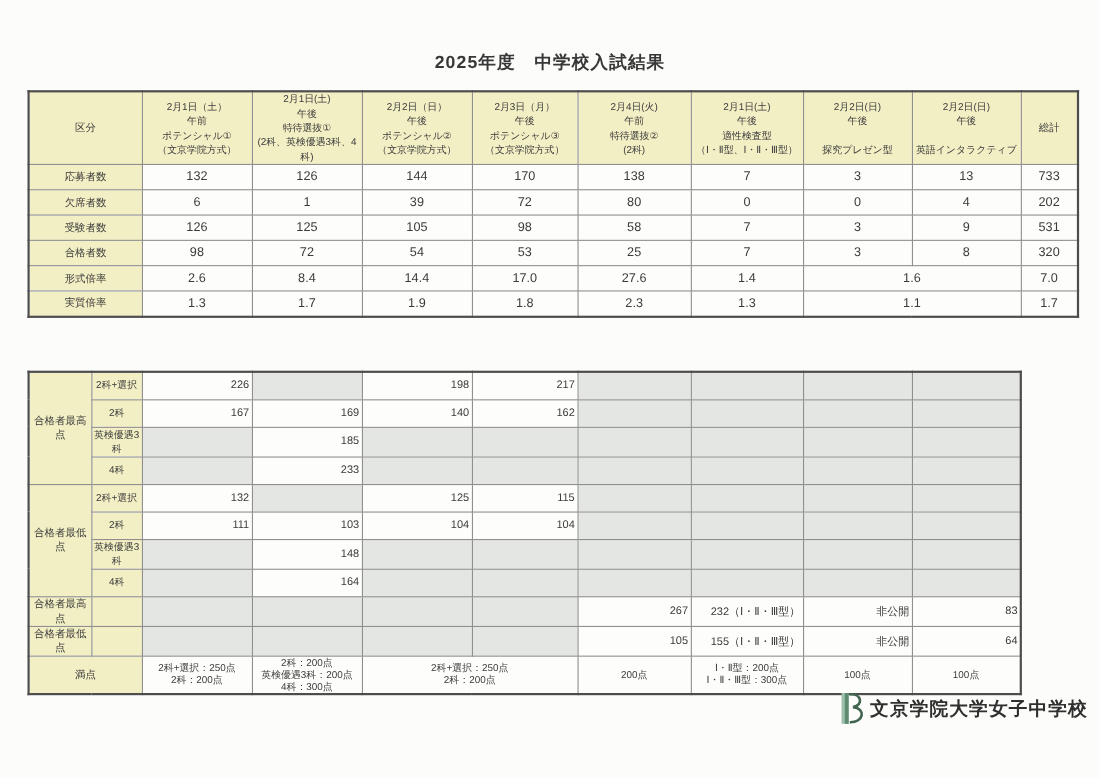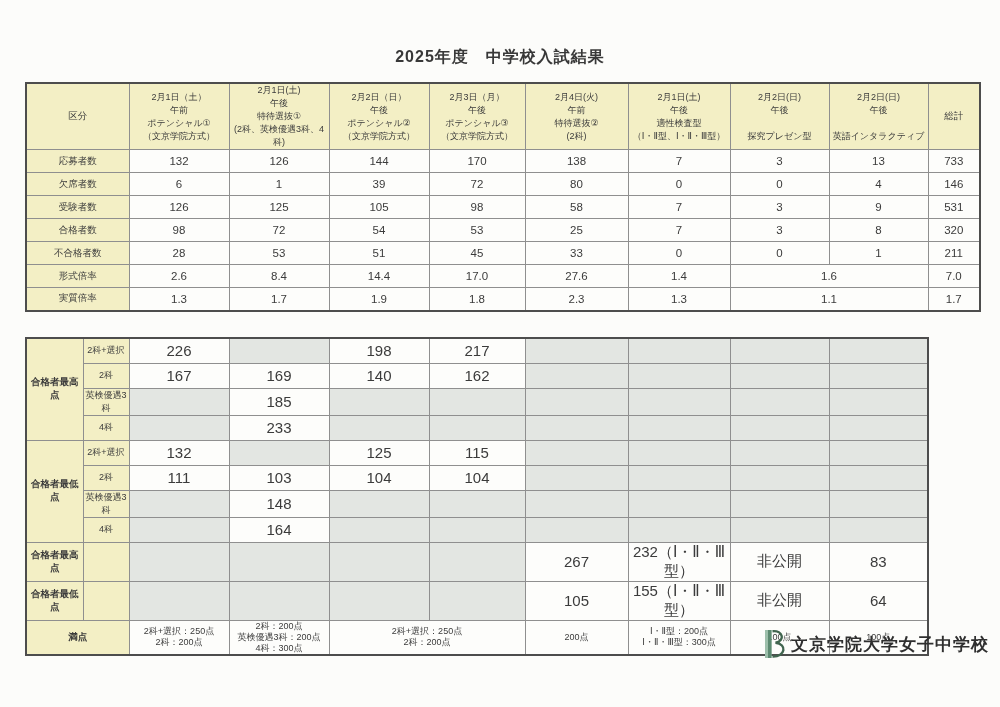--- a/index.html
+++ b/index.html
@@ -24,23 +24,23 @@
   .t1 thead tr{height:58px;}
   .t1 tbody tr{height:23px;}
   .t2 tr{height:25px;}
   .t2 tr.tall{height:33px;}
   .y{background:#f3efc5;}
   .na{background:#e3e6e2;}
   .hdr{font-size:9px;line-height:13px;white-space:pre-line;}
   .corner{font-size:9.5px;}
   .rlabel{font-size:9.5px;}
   .num{font-size:11.5px;}
-  .num2{font-size:15px;}
+  .num2{font-size:10px;text-align:right;}
   .sub{font-size:9px;text-align:center;}
-  .glabel{font-size:9.5px;font-weight:bold;}
+  .glabel{font-size:9.5px;}
   .pts{font-size:9px;line-height:11px;white-space:pre-line;}
   .footnote{
     position:absolute;left:30px;top:630px;font-size:10.5px;color:#3b3b3b;
   }
   .logo{
     position:absolute;left:764px;top:629px;display:flex;align-items:center;gap:3px;text-align:center;
   }
   .logo-text{font-size:17px;font-weight:600;letter-spacing:1px;color:#2f2f2f;}
 </style>
 </head>
@@ -117,21 +117,21 @@
         <tr>
           <th class="y rlabel">欠席者数</th>
           <td class="num">6</td>
           <td class="num">1</td>
           <td class="num">39</td>
           <td class="num">72</td>
           <td class="num">80</td>
           <td class="num">0</td>
           <td class="num">0</td>
           <td class="num">4</td>
-          <td class="num">146</td>
+          <td class="num">202</td>
         </tr>
         <tr>
           <th class="y rlabel">受験者数</th>
           <td class="num">126</td>
           <td class="num">125</td>
           <td class="num">105</td>
           <td class="num">98</td>
           <td class="num">58</td>
           <td class="num">7</td>
           <td class="num">3</td>
@@ -142,32 +142,20 @@
           <th class="y rlabel">合格者数</th>
           <td class="num">98</td>
           <td class="num">72</td>
           <td class="num">54</td>
           <td class="num">53</td>
           <td class="num">25</td>
           <td class="num">7</td>
           <td class="num">3</td>
           <td class="num">8</td>
           <td class="num">320</td>
-        </tr>
-        <tr>
-          <th class="y rlabel">不合格者数</th>
-          <td class="num">28</td>
-          <td class="num">53</td>
-          <td class="num">51</td>
-          <td class="num">45</td>
-          <td class="num">33</td>
-          <td class="num">0</td>
-          <td class="num">0</td>
-          <td class="num">1</td>
-          <td class="num">211</td>
         </tr>
         <tr>
           <th class="y rlabel">形式倍率</th>
           <td class="num">2.6</td>
           <td class="num">8.4</td>
           <td class="num">14.4</td>
           <td class="num">17.0</td>
           <td class="num">27.6</td>
           <td class="num">1.4</td>
           <td class="num" colspan="2">1.6</td>

